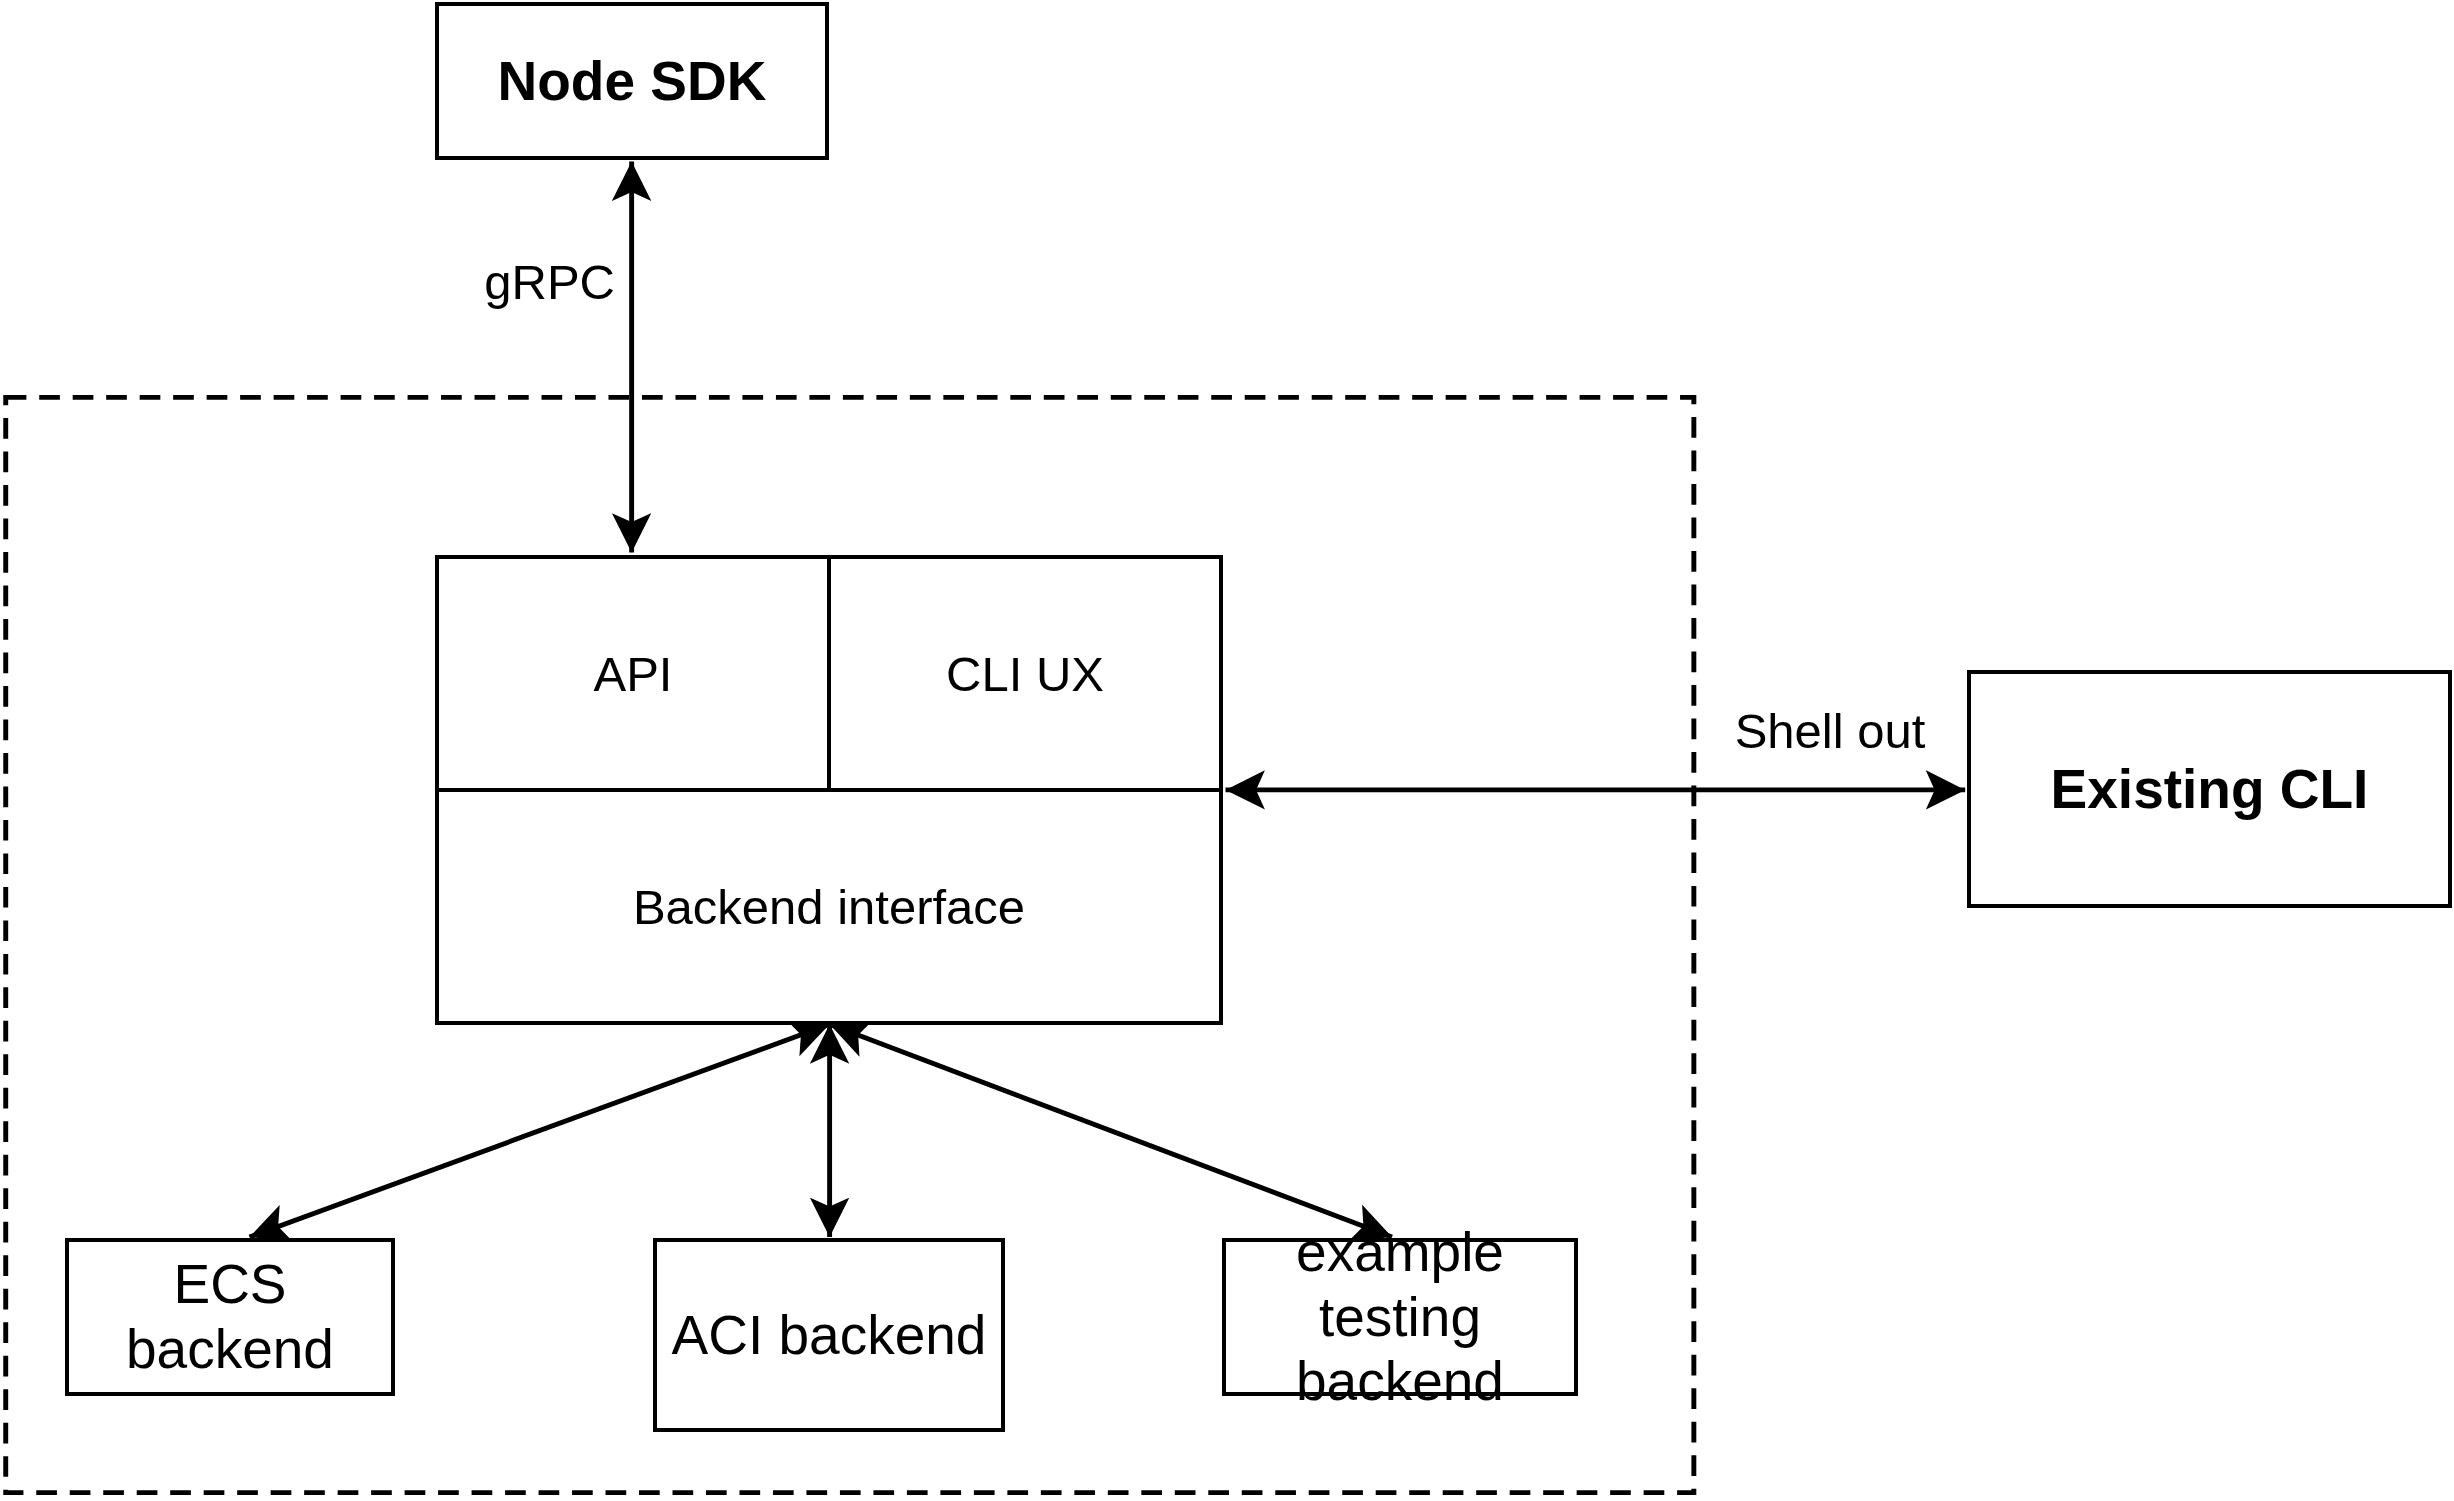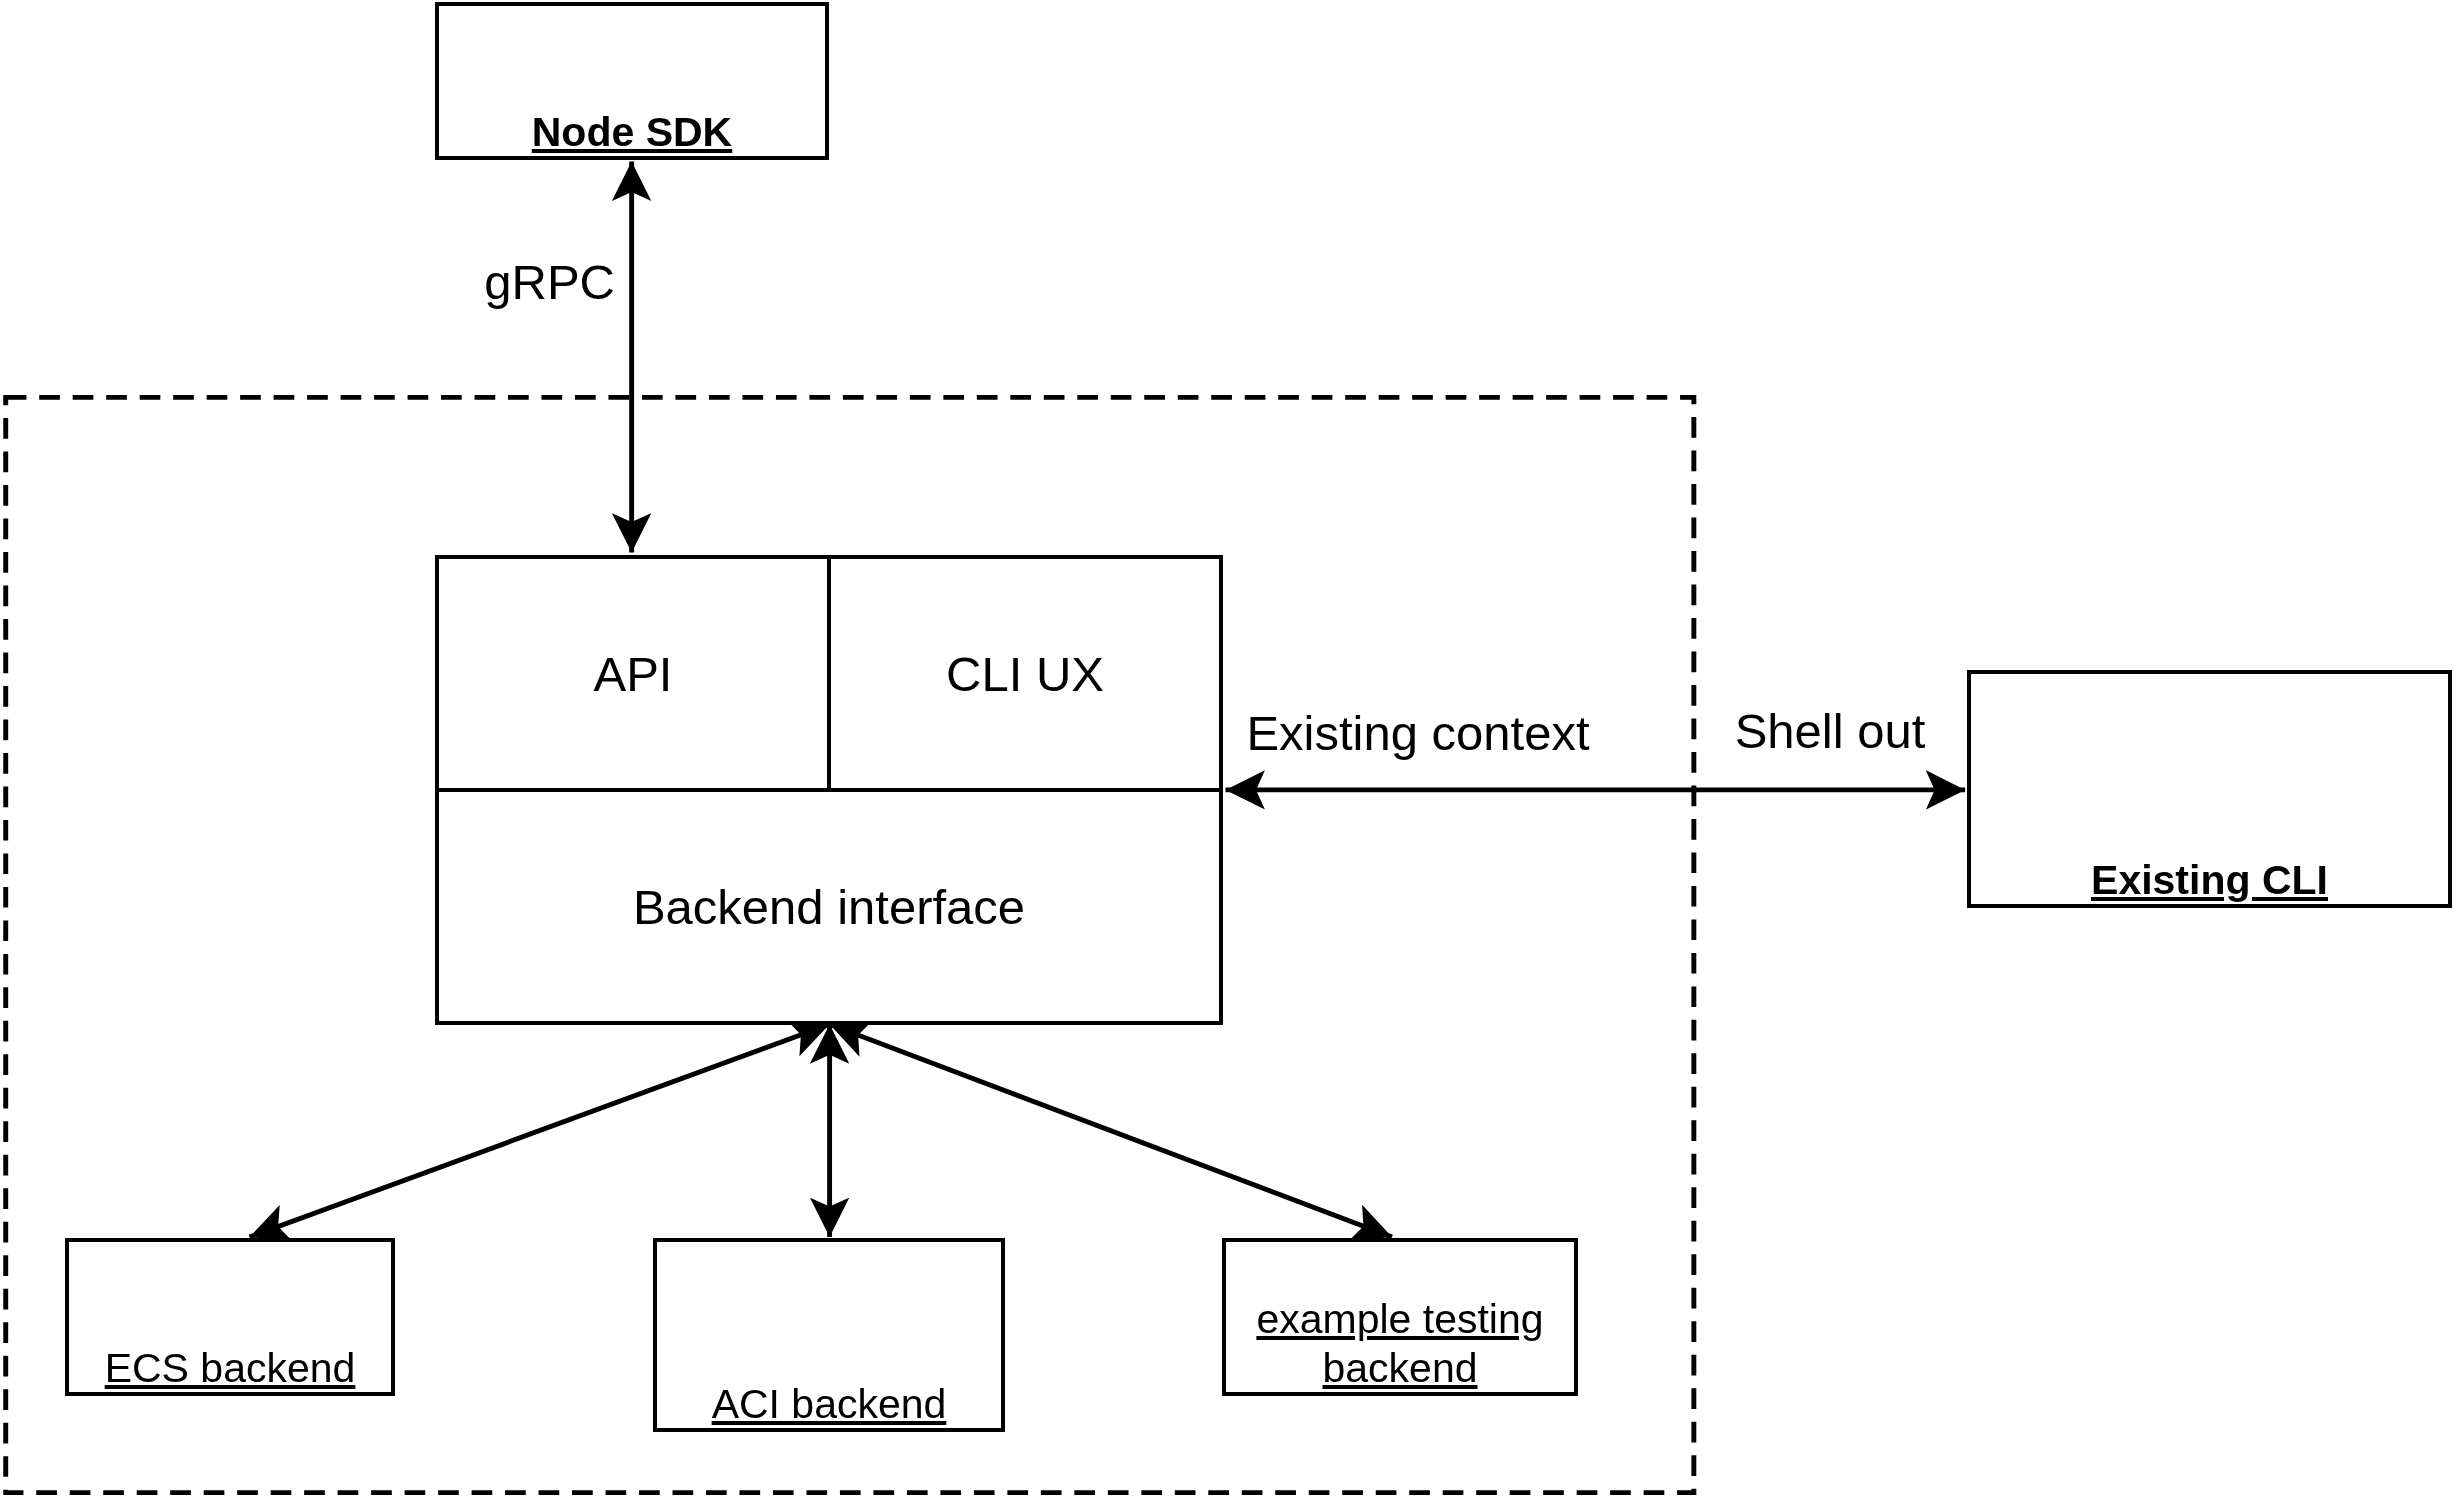--- a/index.html
+++ b/index.html
@@ -16,26 +16,25 @@
     position: absolute;
     left: 0; top: 0;
     width: 2455px; height: 1501px;
   }
   .box {
     position: absolute;
     box-sizing: border-box;
     border: 4.9px solid #000000;
     background: #ffffff;
     display: flex;
-    align-items: flex-end;
+    align-items: center;
     justify-content: center;
     text-align: center;
-    font-size: 41px;
+    font-size: 55px;
     line-height: 1.18;
-    text-decoration: underline;
   }
   .bold { font-weight: bold; }
 
   .node-sdk   { left: 435px;  top: 2px;    width: 394px; height: 158px; }
   .existing-cli { left: 1967px; top: 670px; width: 485px; height: 238px; }
   .ecs        { left: 65px;   top: 1238px; width: 330px; height: 158px; }
   .aci        { left: 653px;  top: 1238px; width: 352px; height: 194px; }
   .example    { left: 1222px; top: 1238px; width: 356px; height: 158px; white-space: pre-line; }
 
   .stack {
@@ -119,21 +118,20 @@
         <span>CLI UX</span>
       </div>
     </div>
     <div class="row">
       <div class="cell">
         <span>Backend interface</span>
       </div>
     </div>
   </div>
 
-  <div class="floating-label existing-context-label">Existing context</div>
   <div class="floating-label shell-out-label">Shell out</div>
 
   <div class="box existing-cli bold">
     <span>Existing CLI</span>
   </div>
 
   <div class="box ecs">
     <span>ECS backend</span>
   </div>
   <div class="box aci">

